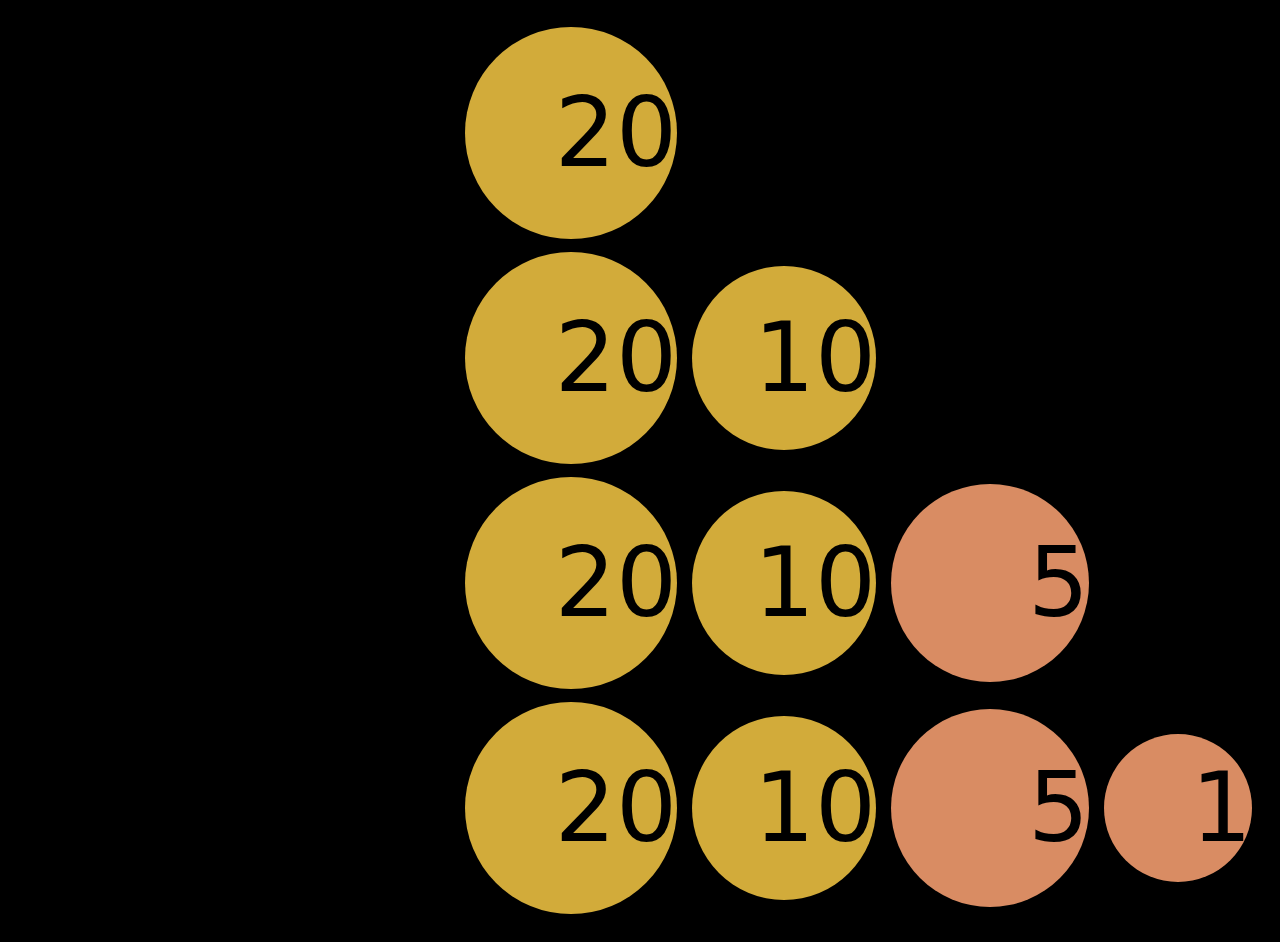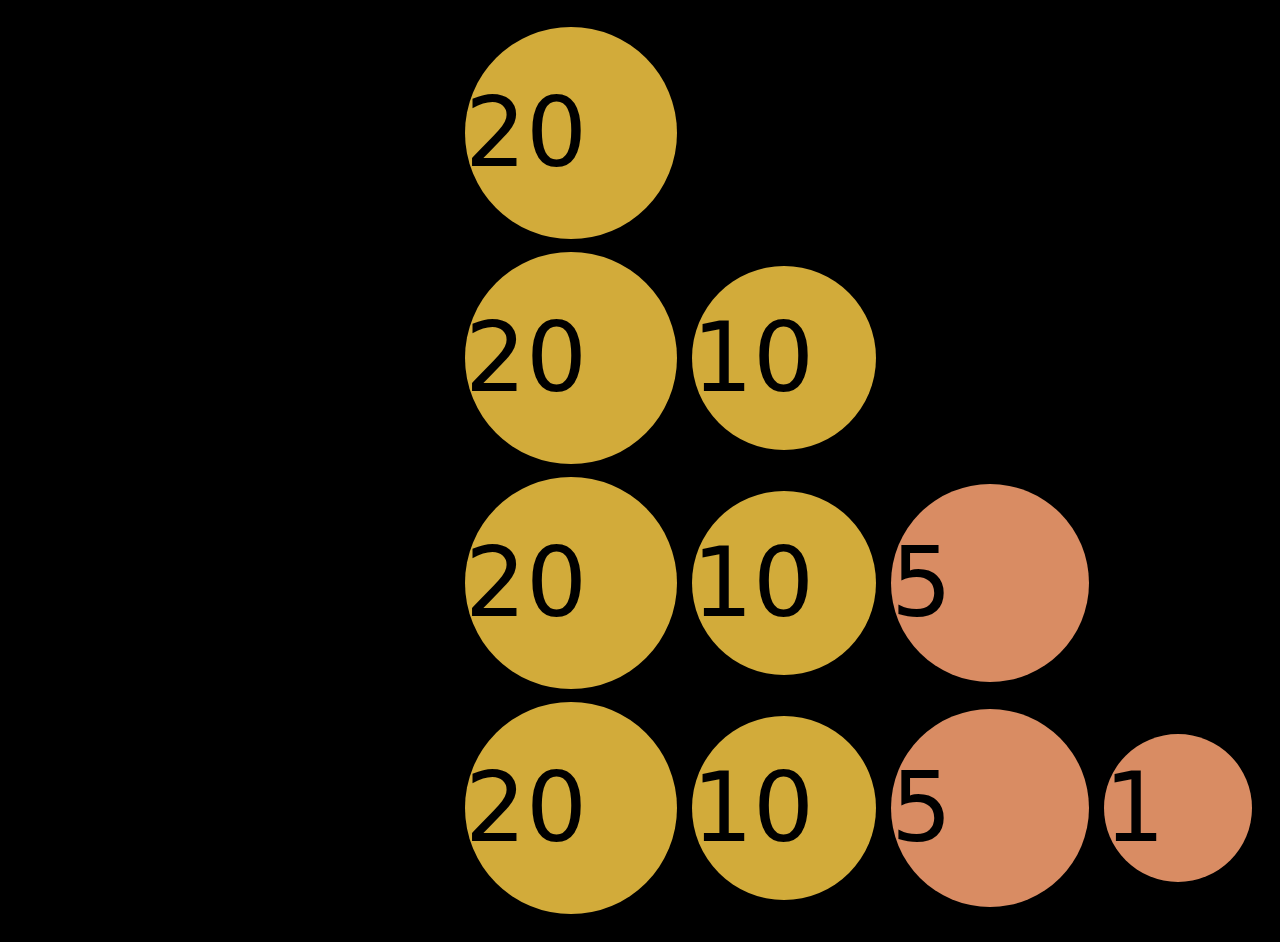--- a/index.html
+++ b/index.html
@@ -15,21 +15,21 @@
     width: 1280px;
     height: 942px;
     background: #000000;
     font-family: "DejaVu Sans", sans-serif;
   }
   .coin {
     position: absolute;
     border-radius: 50%;
     display: flex;
     align-items: center;
-    justify-content: flex-start;
+    justify-content: flex-end;
   }
   .coin span {
     font-size: 96px;
     line-height: 1;
     letter-spacing: 0;
     user-select: none;
   }
 </style>
 </head>
 <body style="background: rgb(0, 0, 0);">

